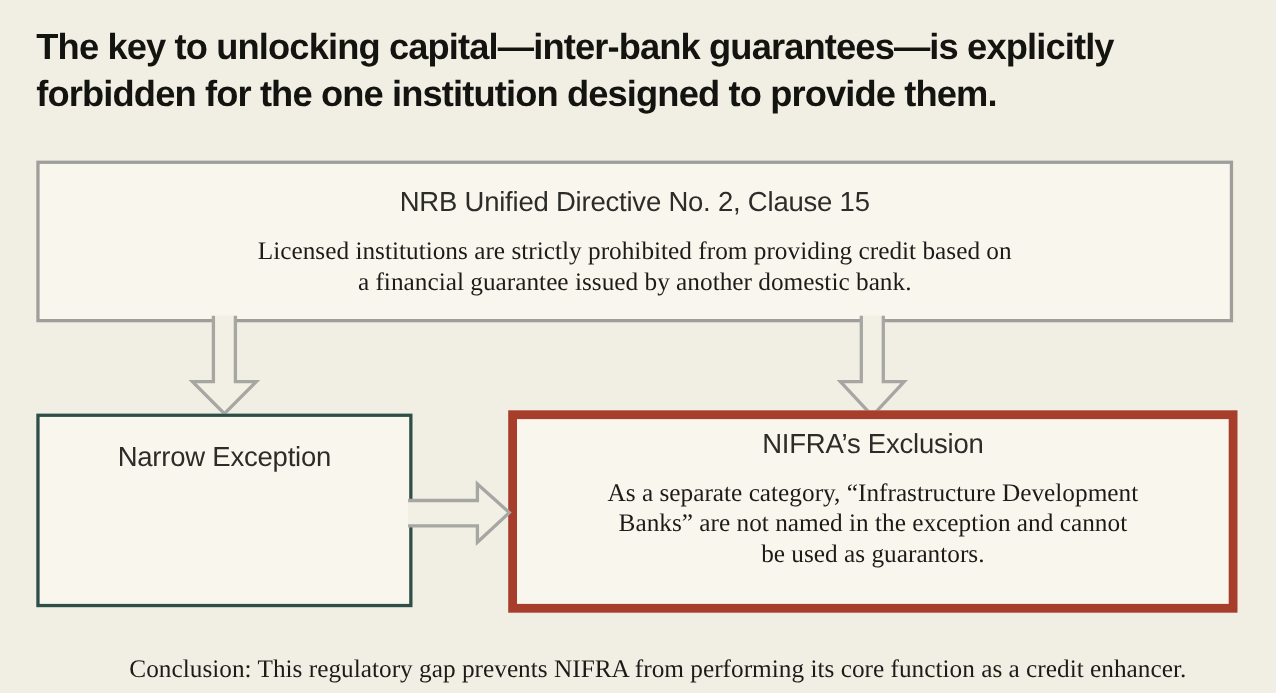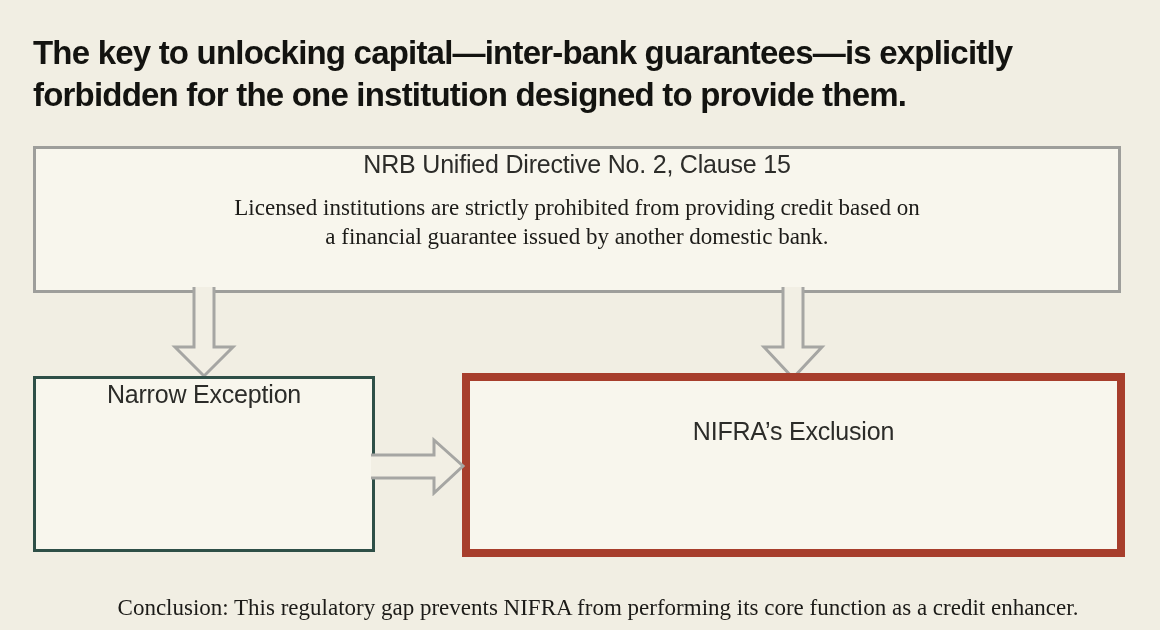--- a/index.html
+++ b/index.html
@@ -7,21 +7,21 @@
     position: relative;
     width: 1160px;
     height: 630px;
     background: #f1eee3;
     overflow: hidden;
     font-family: "Liberation Sans", sans-serif;
   }
   .title {
     position: absolute;
     left: 33px;
-    top: 32px;
+    top: 22px;
     margin: 0;
     font-size: 33px;
     line-height: 42px;
     font-weight: 700;
     letter-spacing: -0.8px;
     color: #131310;
     white-space: pre-line;
   }
   .box {
     position: absolute;
@@ -51,23 +51,23 @@
     border: 8px solid #a73e2c;
   }
   .box-heading {
     font-family: "Liberation Sans", sans-serif;
     font-size: 25px;
     line-height: 30px;
     font-weight: 400;
     letter-spacing: -0.2px;
     color: #2c2c29;
   }
-  .top-box .box-heading   { }
-  .green-box .box-heading { }
-  .red-box .box-heading   { padding-top: 35px; }
+  .top-box .box-heading   { padding-top: 20px; }
+  .green-box .box-heading { padding-top: 22px; }
+  .red-box .box-heading   { padding-top: 8px; }
   .box-body {
     font-family: "Liberation Serif", serif;
     font-size: 23px;
     line-height: 28px;
     color: #1c1b18;
     margin-top: 15px;
     white-space: pre-line;
   }
   .top-box .box-body { line-height: 29px; margin-top: 14px; }
   .arrow { position: absolute; }
@@ -110,20 +110,23 @@
   <svg class="arrow" style="left:759px; top:281px;" width="68" height="102" viewBox="0 0 68 102">
     <path d="M24,6 L24,66 L5,66 L34,97 L63,66 L44,66 L44,6"></path>
   </svg>
 
   <section class="box green-box">
     <div class="box-heading">Narrow Exception</div>
   </section>
 
   <section class="box red-box">
     <div class="box-heading">NIFRA’s Exclusion</div>
+    <div class="box-body">As a separate category, “Infrastructure Development
+Banks” are not named in the exception and cannot
+be used as guarantors.</div>
   </section>
 
   <svg class="arrow" style="left:368px; top:436px;" width="98" height="60" viewBox="0 0 98 60">
     <path d="M3,19 L66,19 L66,4 L95,30 L66,57 L66,42 L3,42"></path>
   </svg>
 
   <div class="conclusion">Conclusion: This regulatory gap prevents NIFRA from performing its core function as a credit enhancer.</div>
 
 </div>
 

